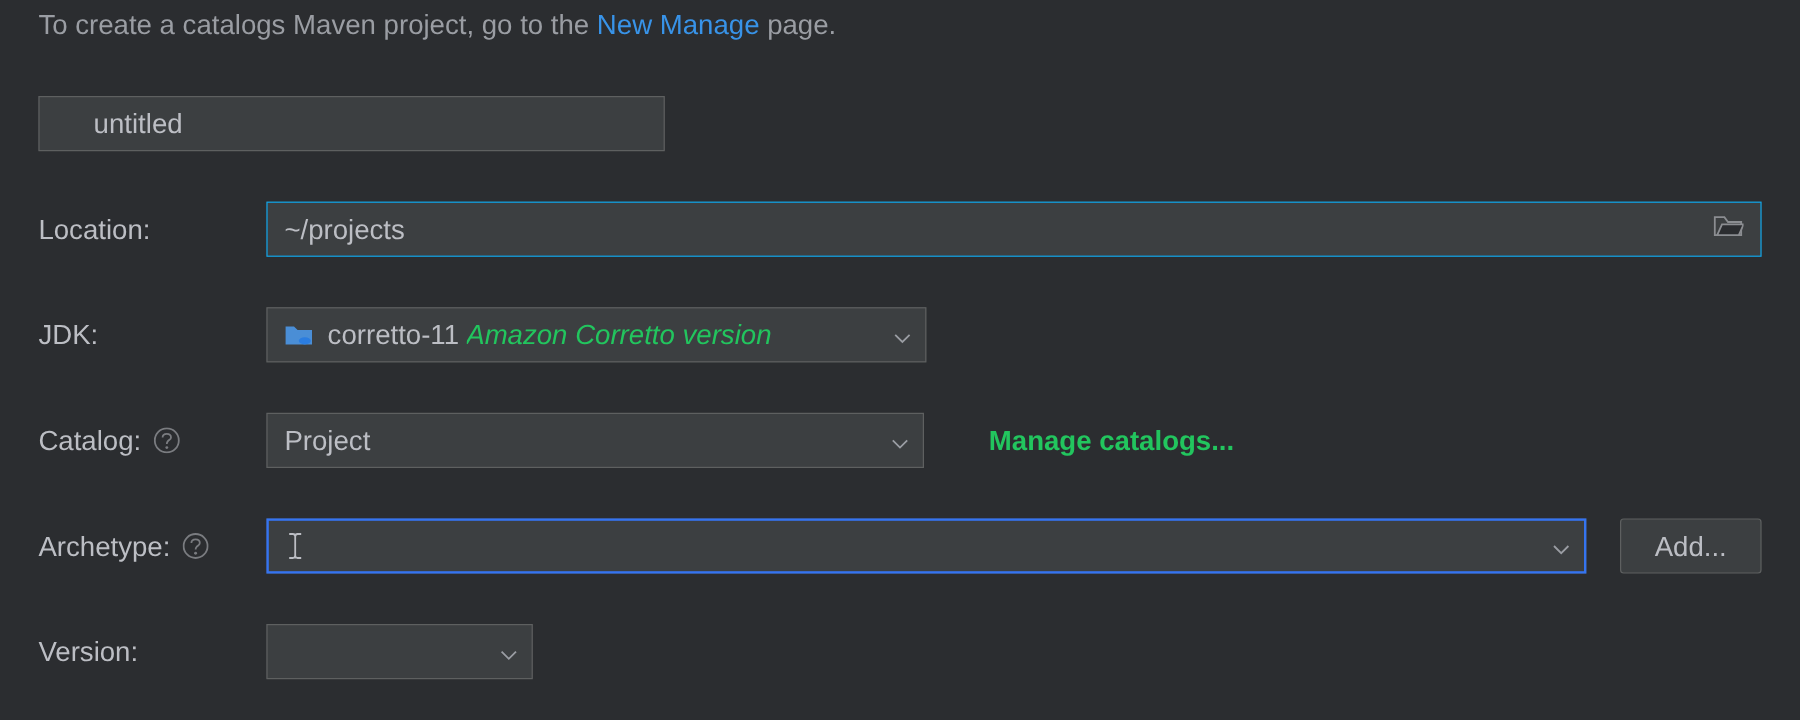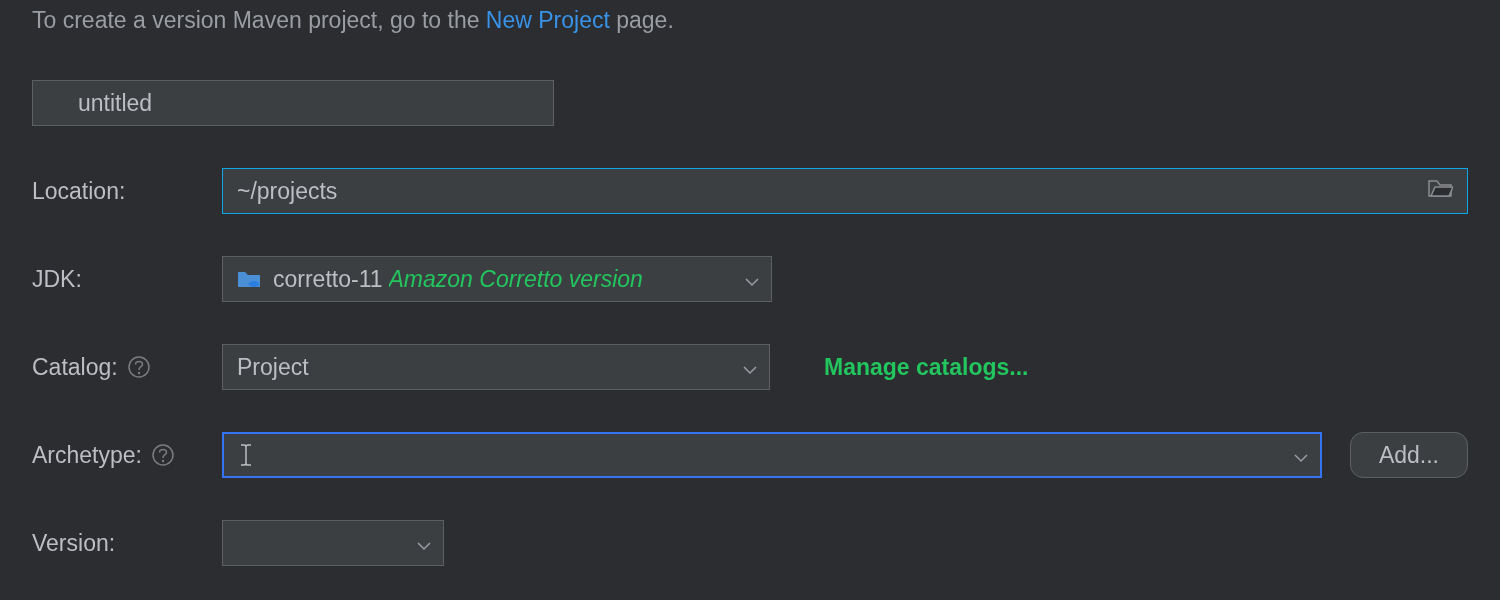--- a/index.html
+++ b/index.html
@@ -180,35 +180,35 @@
     .add-button {
       margin-left: 28px;
       background: #3c3f41;
       border: 1px solid #5e6060;
       color: #bcbec4;
       font-size: 23px;
       padding: 8px 28px;
       height: 46px;
       cursor: pointer;
       font-family: inherit;
-      border-radius: 13px;
+      border-radius: 3px;
     }
     .version-dropdown {
       width: 222px;
     }
     .version-value {
       flex: 1;
     }
   </style>
 </head>
 <body>
 
 <div class="container">
   <div class="helper-text">
-    <span>To create a version Maven project, go to the </span><a href="#">New Project</a><span> page.</span>
+    <span>To create a catalogs Maven project, go to the </span><a href="#">New Manage</a><span> page.</span>
   </div>
 
   <div class="form-row">
     <input type="text" class="input-text input-name" value="untitled" style="">
   </div>
 
   <div class="form-row">
     <div class="label">Location:</div>
     <div class="location-wrap">
       <input type="text" class="location-input" value="~/projects" style="">

